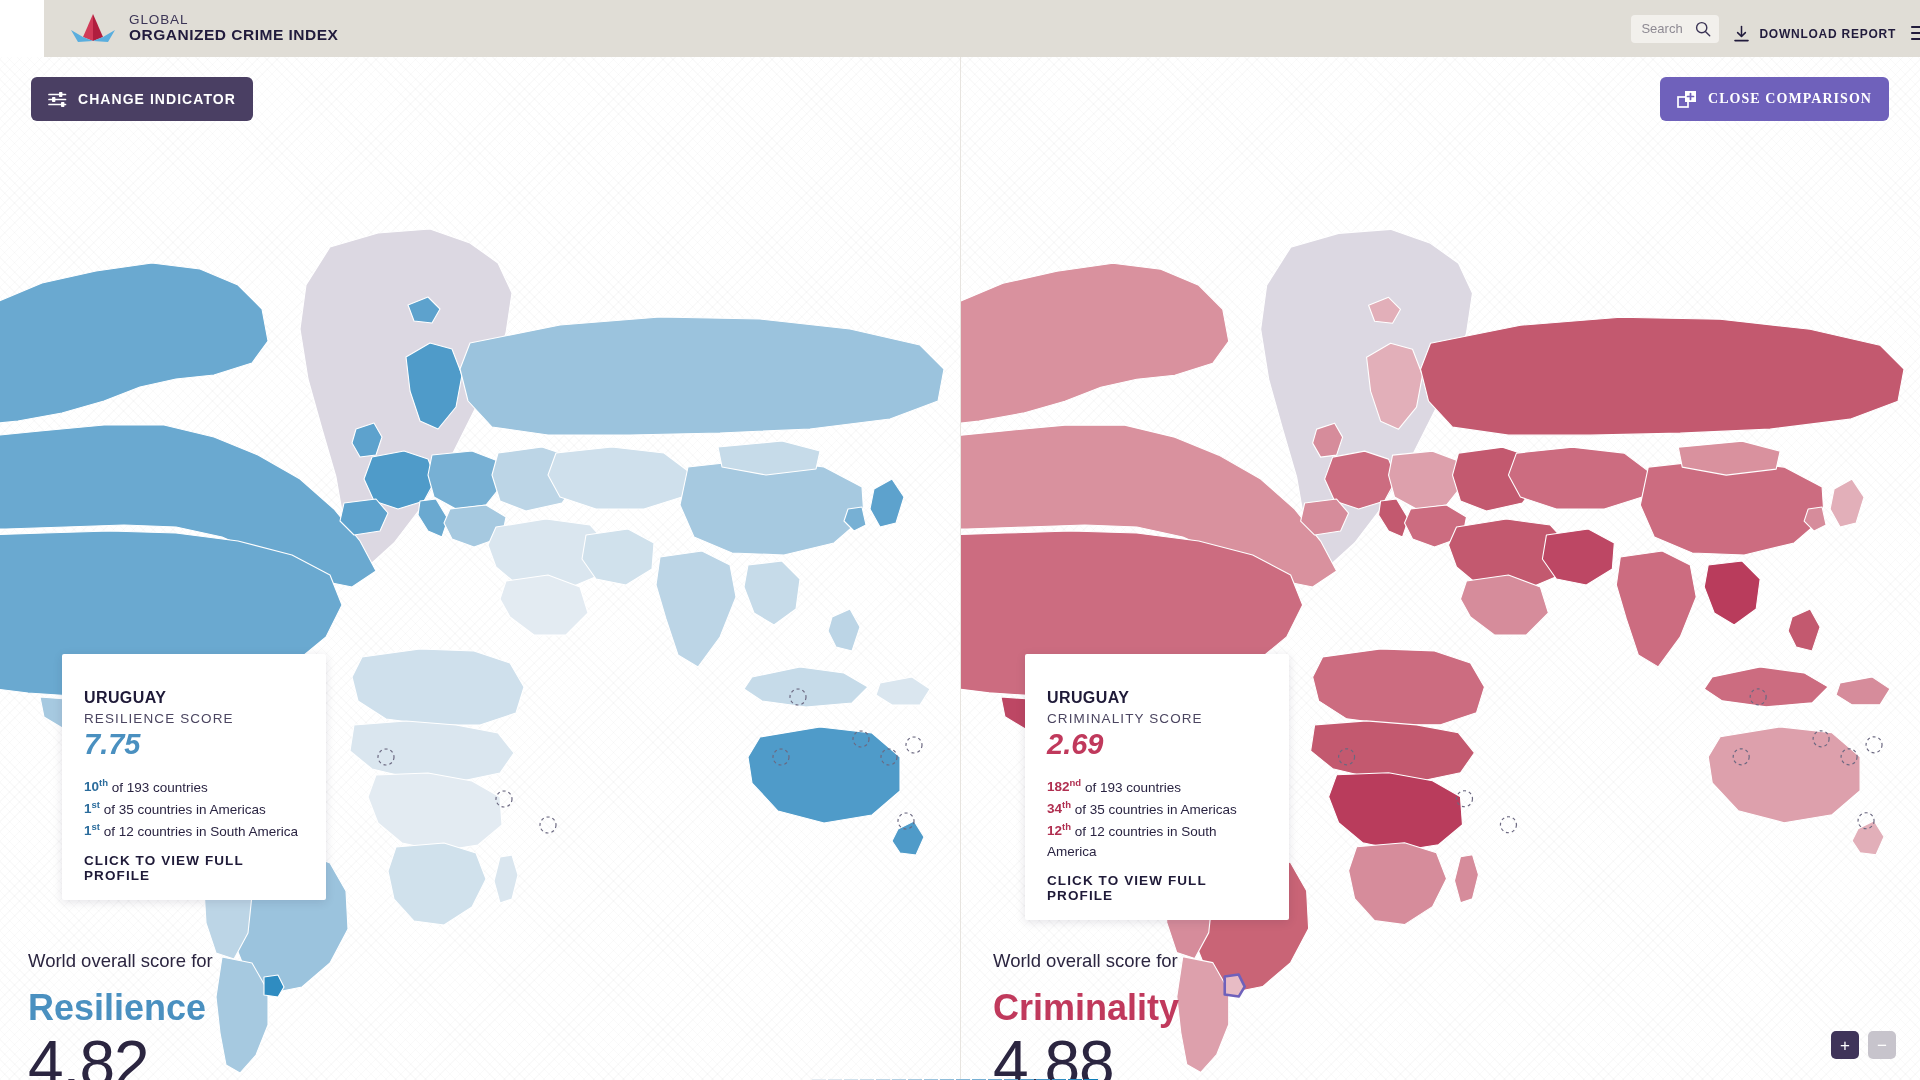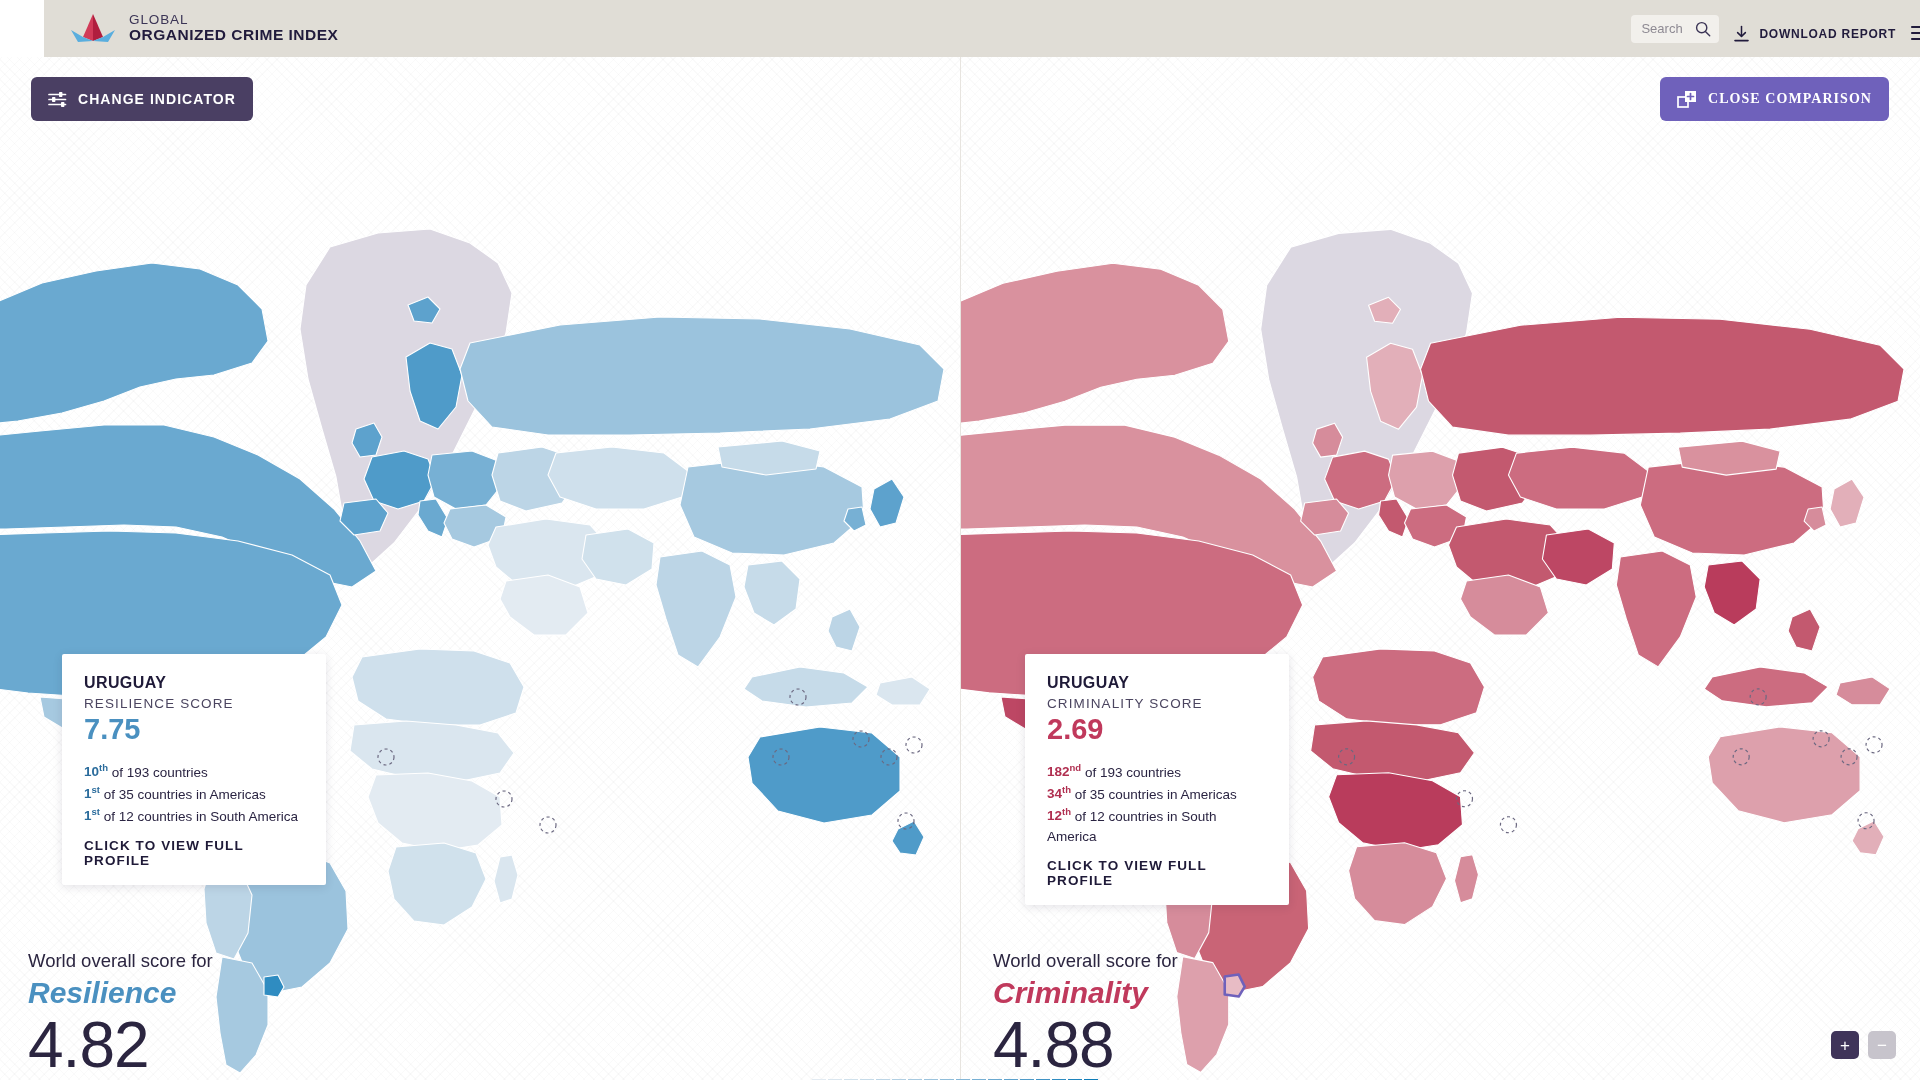--- a/index.html
+++ b/index.html
@@ -81,36 +81,37 @@
   }
   #change-indicator-btn { top: 20px; left: 31px; background: #4a3f63; }
   #close-comparison-btn { top: 20px; right: 31px; background: #6f61bb; font-family: Liberation Serif, serif; }
 
   
   .info-card {
     position: absolute; z-index: 45;
     background: #ffffff;
     box-shadow: 0 2px 10px rgba(40,30,60,0.13);
     border-radius: 2px;
-    padding: 20px 22px 17px 22px;
+    padding: 35px 22px 17px 22px;
     width: 264px;
   }
   #card-left  { left: 62px;  top: 597px; }
   #card-right { left: 1025px; top: 597px; }
   .card-country {
     font-size: 16px; font-weight: 700; color: #1f1a38;
     letter-spacing: 0.4px;
   }
   .card-metric {
     font-size: 13.5px; color: #4b4560; letter-spacing: 1.1px;
     margin-top: 4px;
   }
   .card-score {
     font-size: 29px; font-weight: 700; line-height: 1.1;
     margin-top: 3px;
+    font-style: italic;
   }
   #score-left  { color: #4a90c0; }
   #score-right { color: #c0395c; }
   .rank-list { margin-top: 15px; }
   .rank-line {
     font-size: 13.5px; color: #2a2442; line-height: 1.52;
   }
   .rank-num { font-weight: 700; }
   #card-left  .rank-num { color: #2b6c9c; }
   #card-right .rank-num { color: #b02f50; }
@@ -119,23 +120,22 @@
     margin-top: 11px; font-size: 13.5px; font-weight: 700;
     letter-spacing: 1.1px; color: #1f1a38; cursor: pointer;
   }
 
   
   .score-block { position: absolute; z-index: 30; }
   #world-left  { left: 28px;  top: 893px; }
   #world-right { left: 993px; top: 893px; }
   .score-caption { font-size: 18.5px; color: #2b2540; line-height: 1.15; }
   .score-name {
-    font-size: 30px; font-weight: 700; line-height: 1.18;
-    margin-top: 4px;
-    font-style: italic;
+    font-size: 36px; font-weight: 700; line-height: 1.18;
+    margin-top: 16px;
   }
   #name-left  { color: #4a90c0; }
   #name-right { color: #c0395c; }
   .score-value {
     font-size: 64px; color: #2b2540; font-weight: 400;
     line-height: 1.0; margin-top: 2px; letter-spacing: -1px;
   }
 
   
   #legend {

